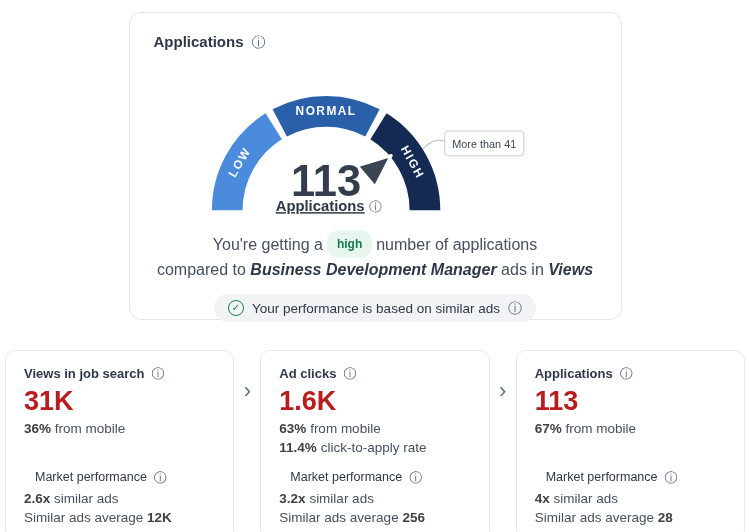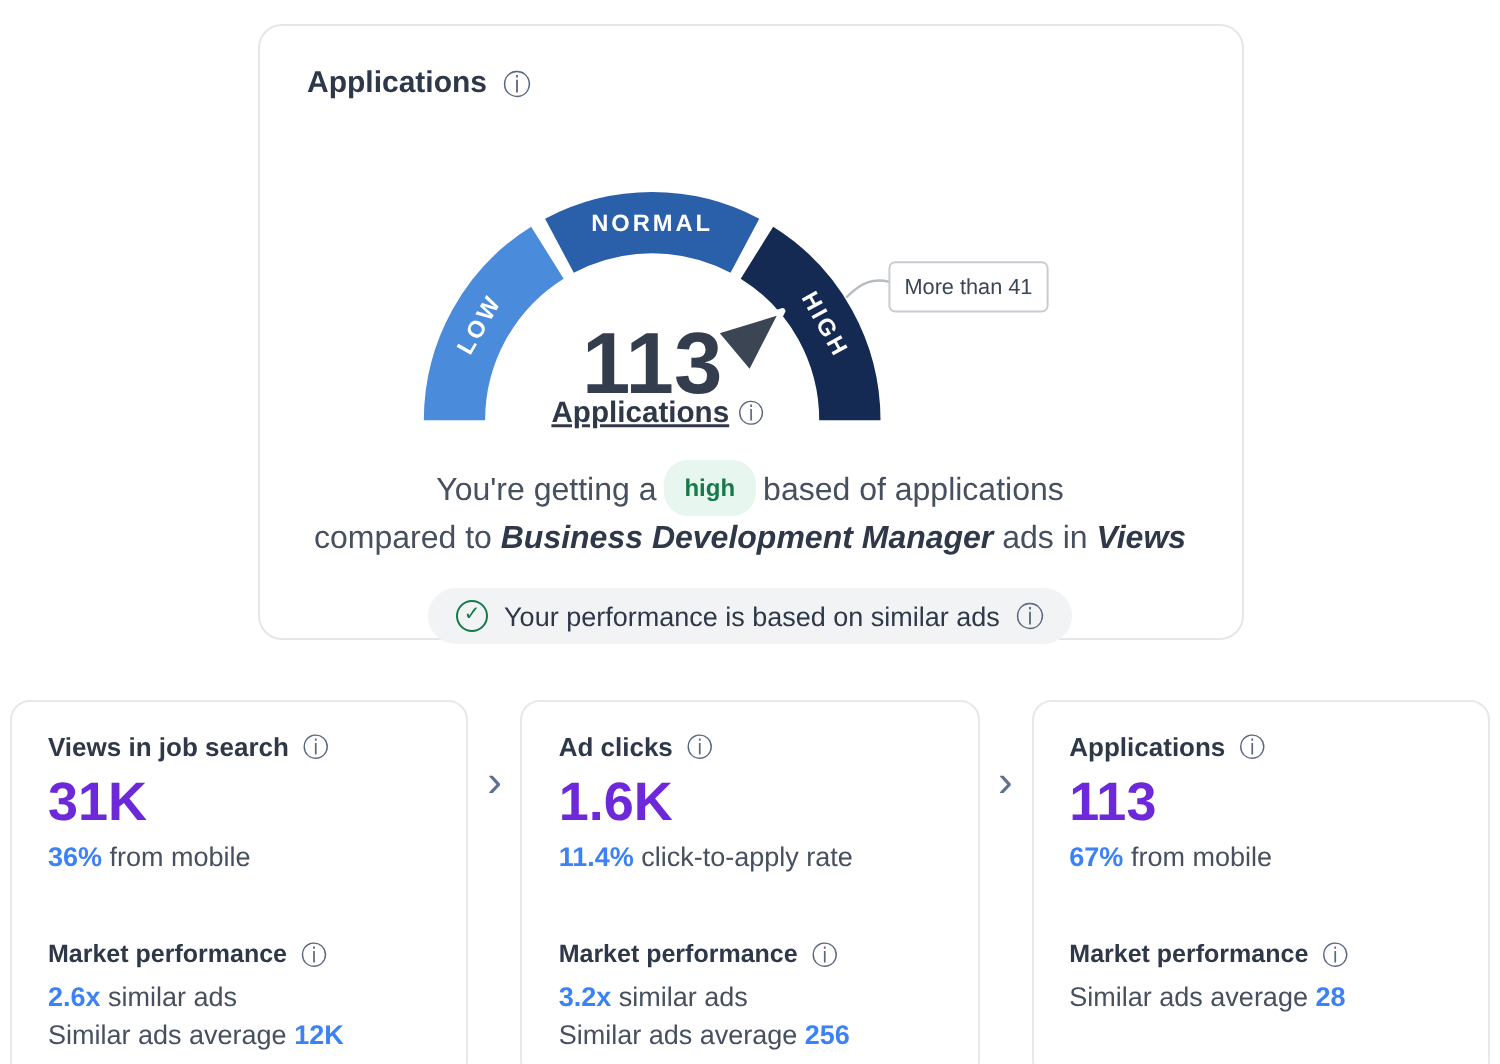--- a/index.html
+++ b/index.html
@@ -54,27 +54,27 @@
     border:1px solid #e6e9ec; border-radius:10px;
     padding:15px 18px 12px; min-height:175px;
   }
   .chev {
     flex:0 0 26px; text-align:center; padding-top:30px;
     color:#5e718d; font-size:22px; line-height:22px; user-select:none;
   }
   .mcard-title-row { display:flex; align-items:center; gap:7px;text-align:right; }
   .mcard-title { font-size:13px; font-weight:bold; }
   .mcard .info-icon { font-size:13px; }
-  .mcard-value { font-size:27px; font-weight:bold; line-height:30px; margin:5px 0 3px; color:#6d28d9; }
+  .mcard-value { font-size:27px; font-weight:bold; line-height:30px; margin:5px 0 3px; color:#b91c1c; }
   .stat { font-size:13.5px; color:#46505f; line-height:19px; }
-  .stat b { color:#3b82f6; }
+  .stat b { color:#404040; }
   .stats { min-height:40px; margin-top:3px; }
   .market { margin-top:11px; }
   .market-label-row { display:flex; align-items:center; gap:7px; margin-bottom:5px; }
-  .market-label { font-size:12.5px; font-weight:bold; }
+  .market-label { font-size:12.5px; font-weight:normal;margin-left:11px; }
   .green { color:#157a4a; }
 </style>
 </head>
 <body>
 
 <div class="main-card">
   <div class="card-title-row">
     <span class="card-title">Applications</span>
     <span class="info-icon">ⓘ</span>
   </div>
@@ -96,21 +96,21 @@
 
       <polygon points="237.9,104.7 221.6,136.6 203.6,115.2" stroke="#ffffff" stroke-width="3" stroke-linejoin="round" fill="#3c4553"></polygon>
 
       <text class="gauge-value" x="172" y="146" text-anchor="middle">113</text>
       <text class="gauge-value-label" x="166" y="161" text-anchor="middle">Applications</text>
       <text class="gauge-info" x="222" y="161" text-anchor="middle">ⓘ</text>
     </svg>
   </div>
 
   <div class="message">
-    <div><span>You're getting a</span><span class="badge">high</span><span>based of applications</span></div>
+    <div><span>You're getting a</span><span class="badge">high</span><span>number of applications</span></div>
     <div><span>compared to</span> <b>Business Development Manager</b> <span>ads in</span> <b>Views</b></div>
   </div>
 
   <div class="pill-row">
     <span class="pill">
       <span class="check-circle">✓</span>
       <span>Your performance is based on similar ads</span>
       <span class="info-icon">ⓘ</span>
     </span>
   </div>
@@ -139,20 +139,21 @@
 
   <div class="chev">›</div>
 
   <div class="mcard">
     <div class="mcard-title-row">
       <span class="mcard-title">Ad clicks</span>
       <span class="info-icon">ⓘ</span>
     </div>
     <div class="mcard-value">1.6K</div>
     <div class="stats">
+      <div class="stat"><b>63%</b> <span>from mobile</span></div>
       <div class="stat"><b>11.4%</b> <span>click-to-apply rate</span></div>
     </div>
     <div class="market">
       <div class="market-label-row">
         <span class="market-label">Market performance</span>
         <span class="info-icon">ⓘ</span>
       </div>
       <div class="stat"><b class="green">3.2x</b> <span>similar ads</span></div>
       <div class="stat"><span>Similar ads average</span> <b>256</b></div>
     </div>
@@ -167,17 +168,18 @@
     </div>
     <div class="mcard-value">113</div>
     <div class="stats">
       <div class="stat"><b>67%</b> <span>from mobile</span></div>
     </div>
     <div class="market">
       <div class="market-label-row">
         <span class="market-label">Market performance</span>
         <span class="info-icon">ⓘ</span>
       </div>
+      <div class="stat"><b class="green">4x</b> <span>similar ads</span></div>
       <div class="stat"><span>Similar ads average</span> <b>28</b></div>
     </div>
   </div>
 
 </div>
 
 </body></html>

